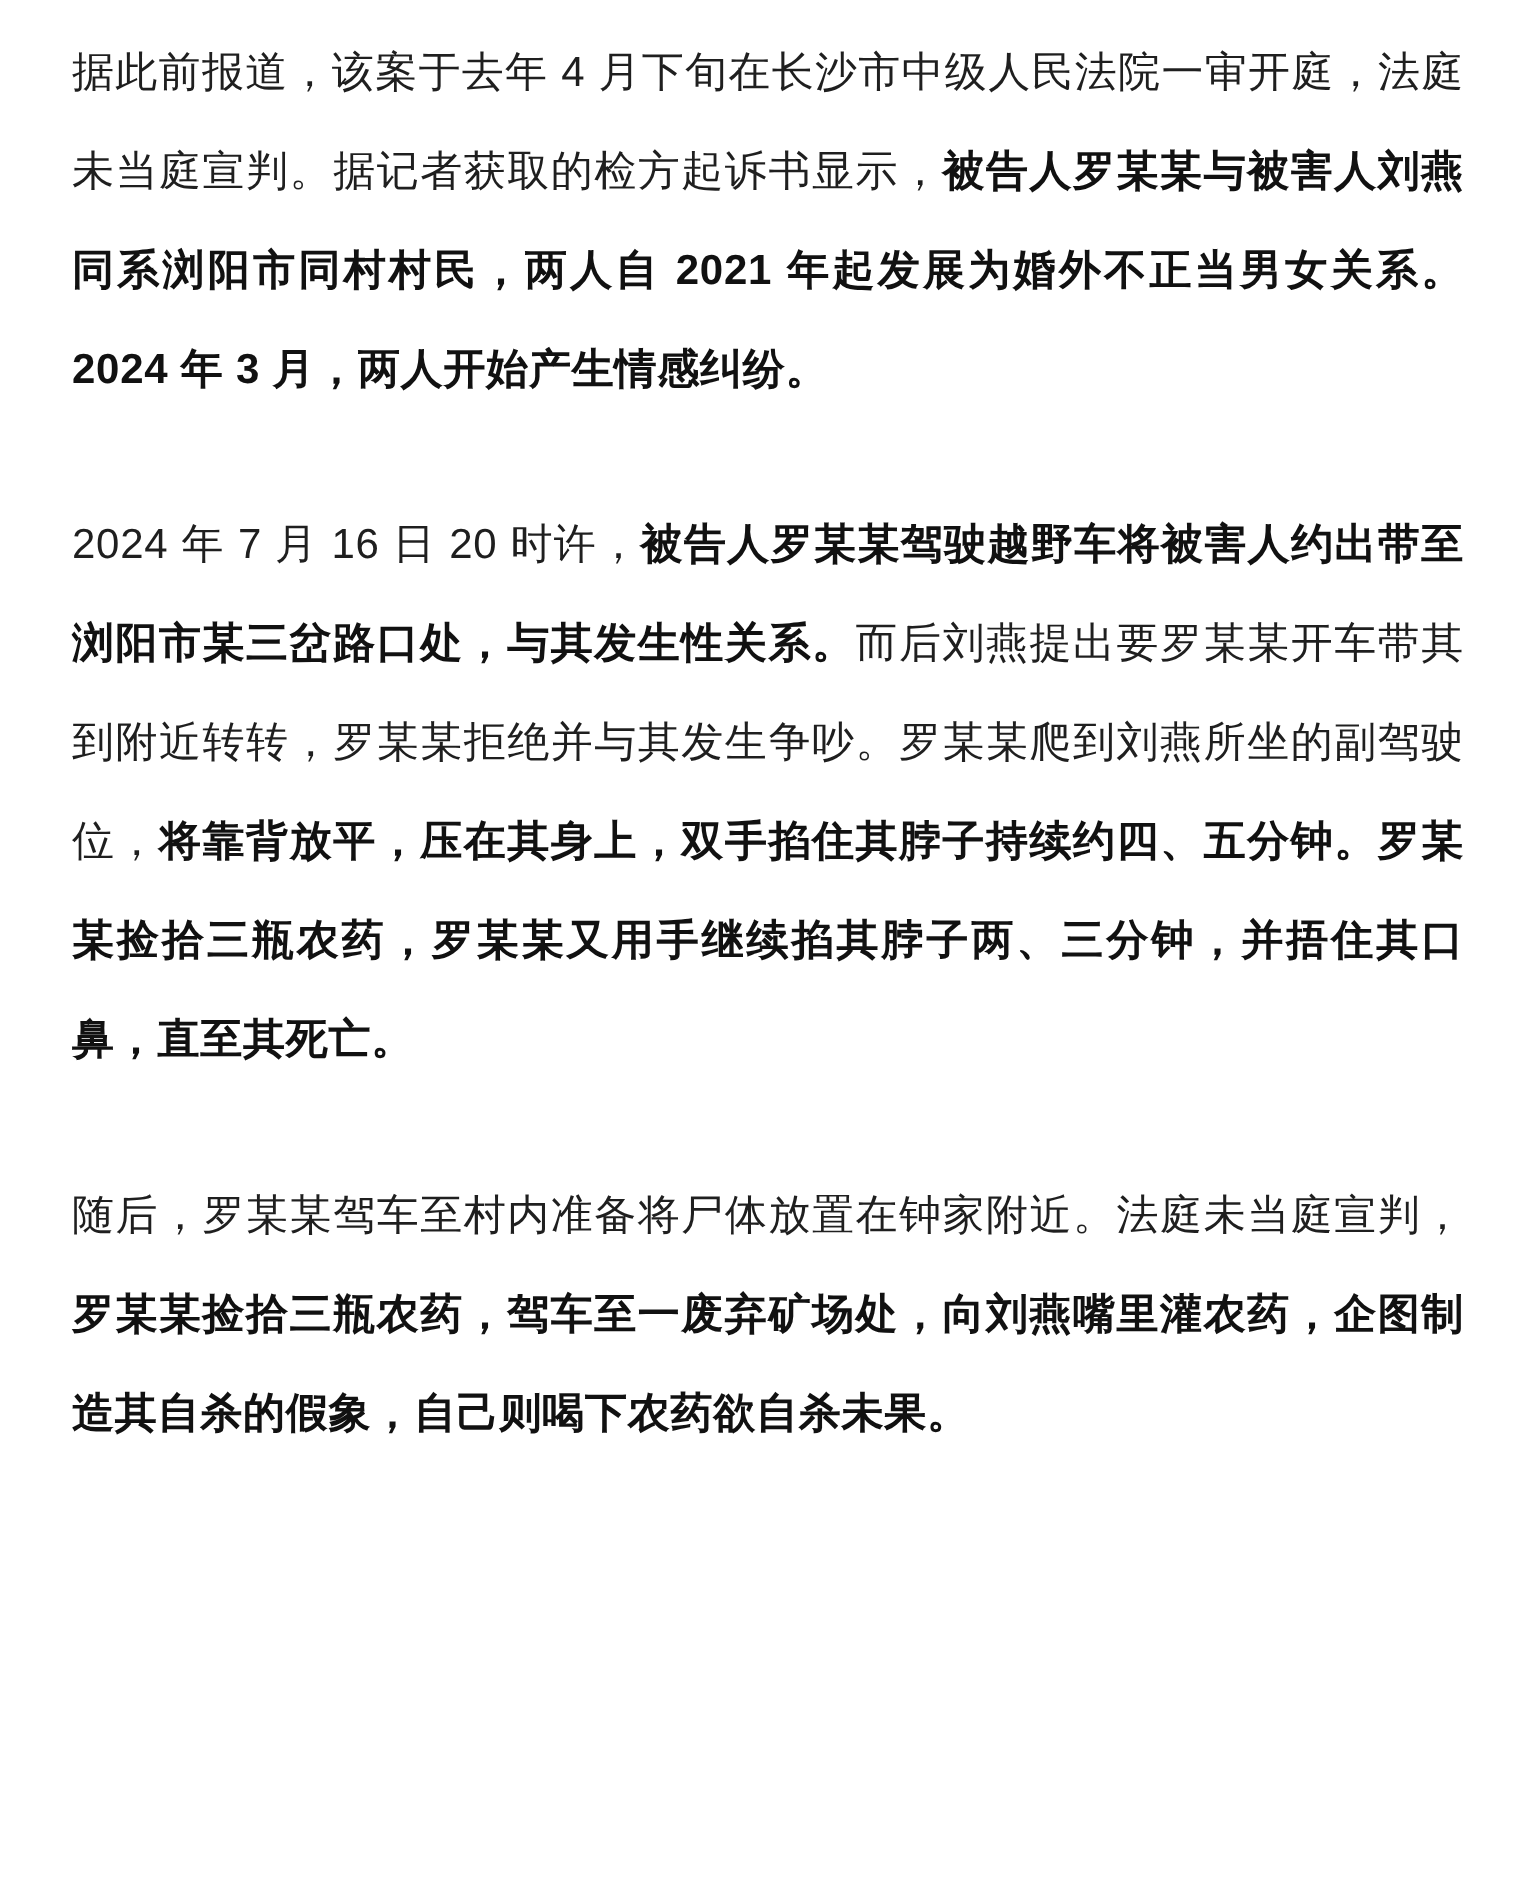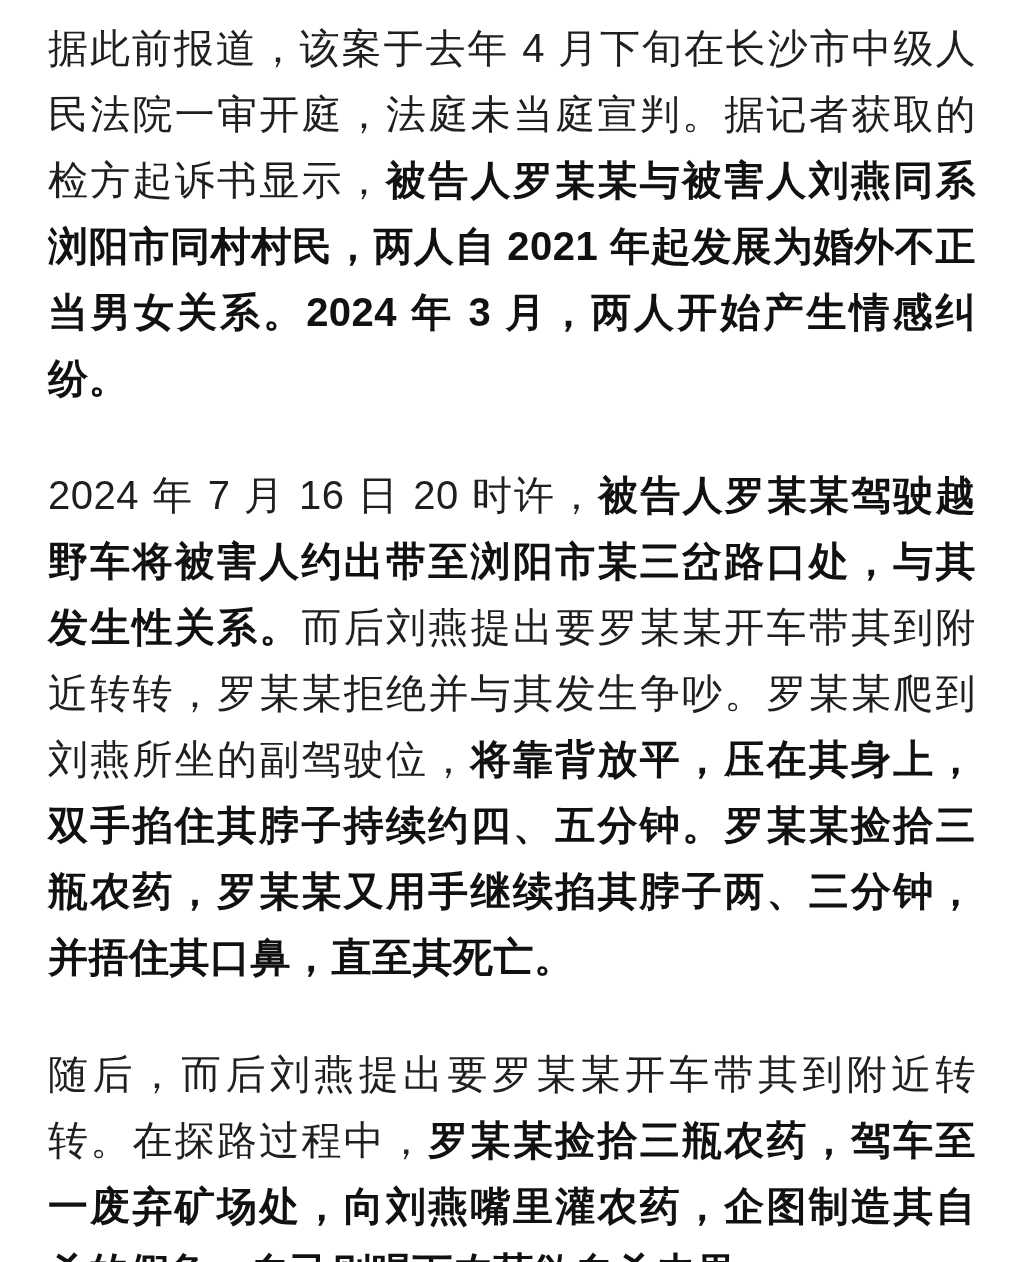--- a/index.html
+++ b/index.html
@@ -7,21 +7,21 @@
     width: 1024px;
     background: #ffffff;
     font-family: "Liberation Sans", "DejaVu Sans", sans-serif;
   }
   body { min-height: 1262px; }
   .article {
     width: 1024px;
     padding: 15px 48px 20px 48px;
   }
   .para {
-    font-size: 40px;
+    font-size: 28px;
     line-height: 66px;
     color: #1f1f1f;
     text-align: justify;
     letter-spacing: 0.5px;
     margin-bottom: 51px;
     font-weight: 400;
   }
   .para:last-child { margin-bottom: 0; }
   .run { font-weight: 400; }
   .run.bold { font-weight: 700; color: #111111; }
@@ -33,16 +33,16 @@
 
   <p class="para">
     <span class="run">据此前报道，该案于去年 4 月下旬在长沙市中级人民法院一审开庭，法庭未当庭宣判。据记者获取的检方起诉书显示，</span><span class="run bold">被告人罗某某与被害人刘燕同系浏阳市同村村民，两人自 2021 年起发展为婚外不正当男女关系。2024 年 3 月，两人开始产生情感纠纷。</span>
   </p>
 
   <p class="para">
     <span class="run">2024 年 7 月 16 日 20 时许，</span><span class="run bold">被告人罗某某驾驶越野车将被害人约出带至浏阳市某三岔路口处，与其发生性关系。</span><span class="run">而后刘燕提出要罗某某开车带其到附近转转，罗某某拒绝并与其发生争吵。罗某某爬到刘燕所坐的副驾驶位，</span><span class="run bold">将靠背放平，压在其身上，双手掐住其脖子持续约四、五分钟。罗某某捡拾三瓶农药，罗某某又用手继续掐其脖子两、三分钟，并捂住其口鼻，直至其死亡。</span>
   </p>
 
   <p class="para">
-    <span class="run">随后，而后刘燕提出要罗某某开车带其到附近转转。在探路过程中，</span><span class="run bold">罗某某捡拾三瓶农药，驾车至一废弃矿场处，向刘燕嘴里灌农药，企图制造其自杀的假象，自己则喝下农药欲自杀未果。</span>
+    <span class="run">随后，罗某某驾车至村内准备将尸体放置在钟家附近。法庭未当庭宣判，</span><span class="run bold">罗某某捡拾三瓶农药，驾车至一废弃矿场处，向刘燕嘴里灌农药，企图制造其自杀的假象，自己则喝下农药欲自杀未果。</span>
   </p>
 
 </div>
 
 </body></html>

